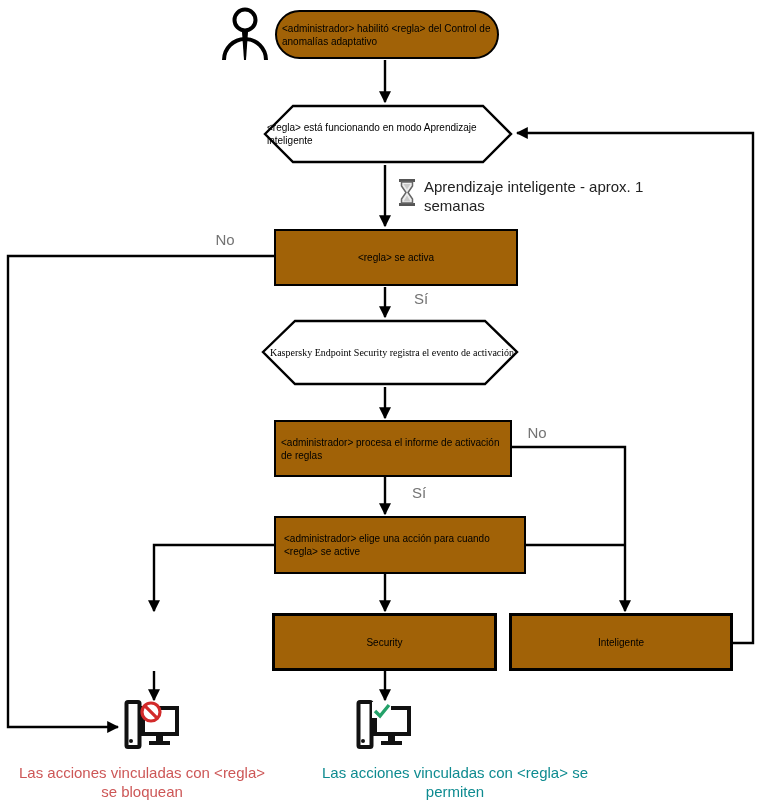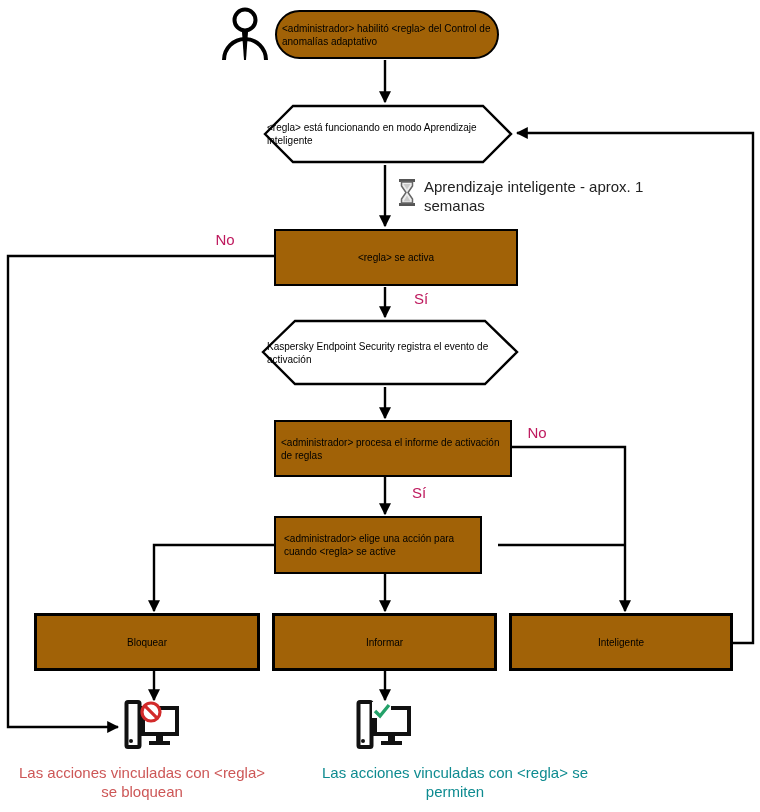--- a/index.html
+++ b/index.html
@@ -13,21 +13,21 @@
     border:2px solid #000;display:flex;align-items:center;justify-content:center;
     text-align:left;font-size:10px;line-height:13px;padding:0 5px;
   }
   .stadium{border-radius:25px;}
   .action{border-width:3px;}
   .hex-label{
     position:absolute;z-index:2;display:flex;align-items:center;justify-content:center;
     font-size:10px;line-height:13px;background:transparent;
   }
   .edge-label{
-    position:absolute;z-index:2;font-size:15px;color:#be185d;text-align:center;
+    position:absolute;z-index:2;font-size:15px;color:#737373;text-align:center;
     background:transparent;
   }
   .note-text{
     position:absolute;z-index:2;font-size:15px;line-height:19px;color:#222;
     text-align:left;
   }
   .outcome{
     position:absolute;z-index:2;font-size:15px;line-height:19px;text-align:center;
   }
   .outcome.blocked{color:var(--blocked-text,#cd5757);}
@@ -81,31 +81,30 @@
     <polygon points="4.5,5 11.5,5 8,10.5" fill="#c9c9c9"></polygon>
     <polygon points="8,16.5 4.5,22.5 11.5,22.5" fill="#c9c9c9"></polygon>
   </svg>
   <div class="note-text" style="left:424px;top:177px;width:268px;">Aprendizaje inteligente - aprox. 1 semanas</div>
 
   <div class="node" style="left:274px;top:229px;width:244px;height:57px;">&lt;regla&gt; se activa</div>
 
   <div class="edge-label" style="left:202px;top:231px;width:46px;">No</div>
   <div class="edge-label" style="left:403px;top:290px;width:36px;">Sí</div>
 
-  <div class="hex-label" style="left:267px;top:321px;width:250px;height:63px;">Kaspersky Endpoint Security registra el evento de activación</div>
+  <div class="hex-label" style="left:267px;top:321px;width:250px;height:63px;font-family:Liberation Serif, serif;">Kaspersky Endpoint Security registra el evento de activación</div>
 
   <div class="node" style="left:274px;top:420px;width:238px;height:57px;">&lt;administrador&gt; procesa el informe de activación de reglas</div>
 
   <div class="edge-label" style="left:514px;top:424px;width:46px;">No</div>
   <div class="edge-label" style="left:401px;top:484px;width:36px;">Sí</div>
 
-  <div class="node" style="left:274px;top:516px;width:208px;height:58px;padding:12px 8px;">&lt;administrador&gt; elige una acción para cuando &lt;regla&gt; se active</div>
+  <div class="node" style="left:274px;top:516px;width:252px;height:58px;padding:12px 8px;">&lt;administrador&gt; elige una acción para cuando &lt;regla&gt; se active</div>
 
-  <div class="node action" style="left:34px;top:613px;width:226px;height:58px;">Bloquear</div>
-  <div class="node action" style="left:272px;top:613px;width:225px;height:58px;">Informar</div>
+  <div class="node action" style="left:272px;top:613px;width:225px;height:58px;">Security</div>
   <div class="node action" style="left:509px;top:613px;width:224px;height:58px;">Inteligente</div>
 
   <svg class="icon-svg" style="left:123px;top:700px;" width="57" height="55" viewBox="0 0 57 55">
     <rect x="3.5" y="2" width="13" height="45" rx="1.5" fill="#fff" stroke="#111" stroke-width="4"></rect>
     <circle cx="8" cy="41" r="2" fill="#111"></circle>
     <rect x="20" y="8" width="34" height="26" fill="#fff" stroke="#111" stroke-width="4"></rect>
     <rect x="33" y="36" width="7" height="5" fill="#111"></rect>
     <rect x="26" y="41" width="21" height="4" fill="#111"></rect>
     <circle cx="28" cy="12" r="9" fill="#fff" style="stroke:var(--prohibition-sign,#d22a2a)" stroke-width="3.2"></circle>
     <line x1="21.6" y1="5.6" x2="34.4" y2="18.4" style="stroke:var(--prohibition-sign,#d22a2a)" stroke-width="3.2"></line>

